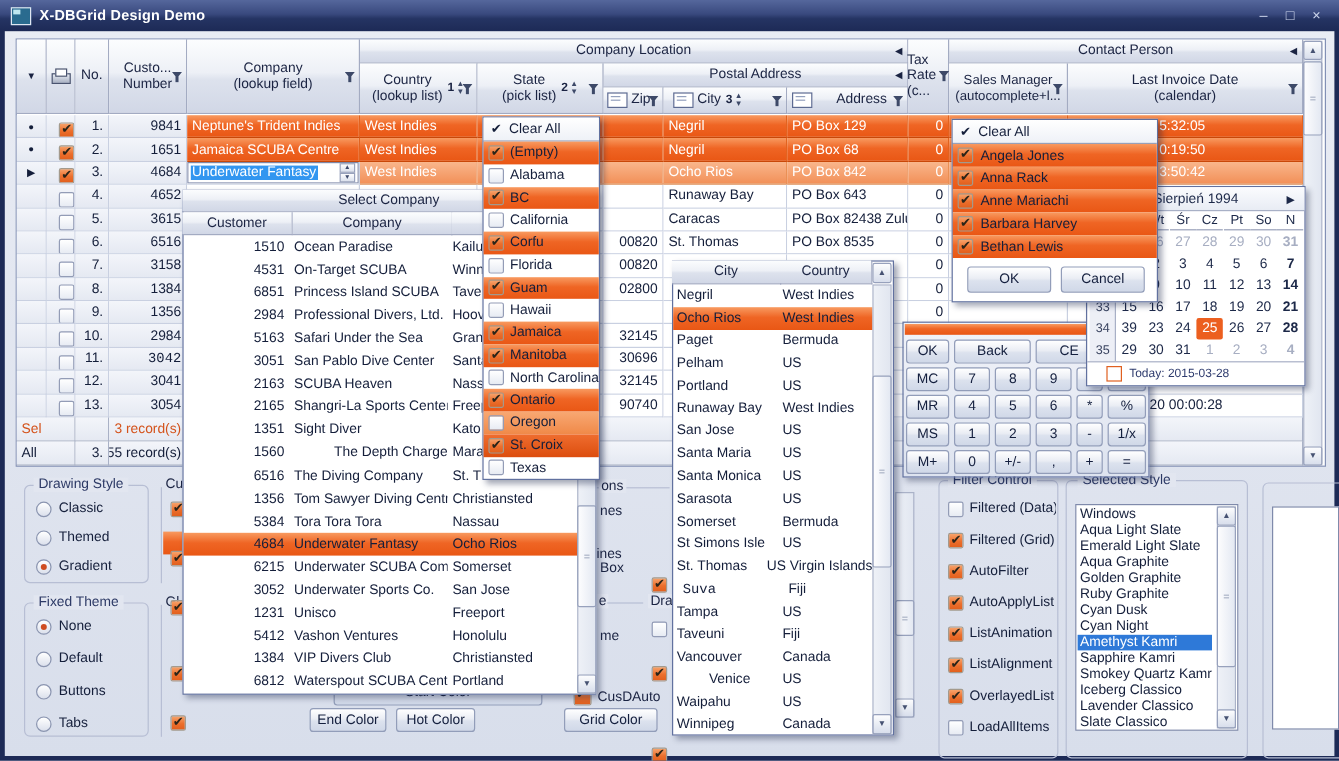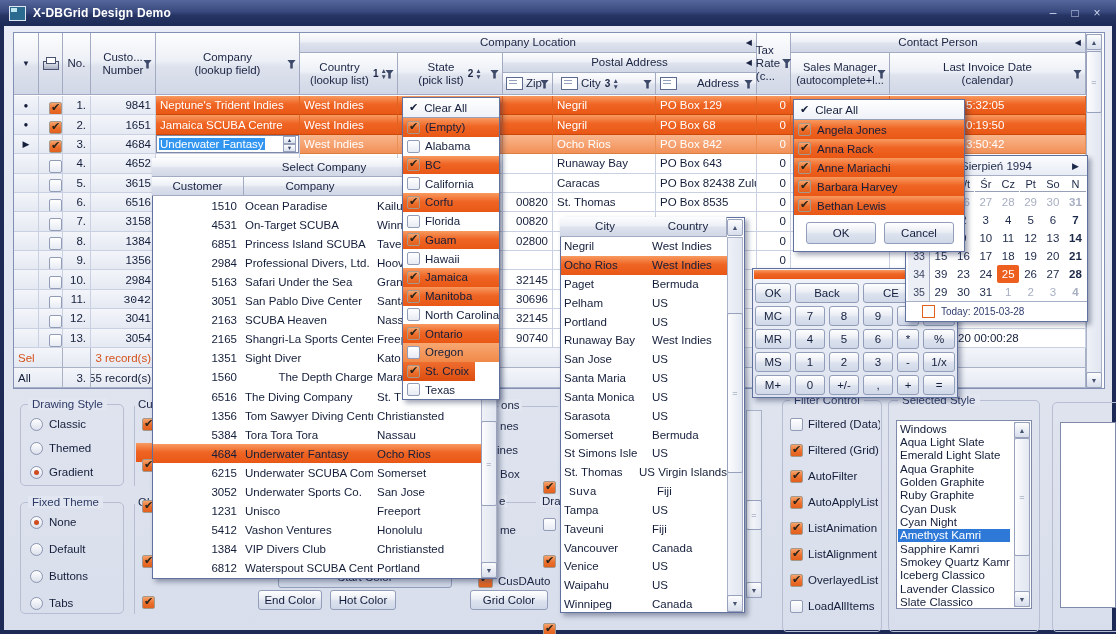--- a/index.html
+++ b/index.html
@@ -474,21 +474,21 @@
       <div class="a cb on" style="left: 543px; top: 464px;"></div>
       <div class="a cb on" style="left: 543px; top: 519px;"></div>
       <div class="a sbtrack" style="left: 746px; top: 410px; width: 16px; height: 188px;"></div>
       <div class="a sthumb" style="left: 746px; top: 500px; width: 16px; height: 30px;">=</div>
       <div class="a sbtn" style="left: 746px; top: 582px; width: 16px; height: 16px;">▼</div>
     </div>
 
   <div class="a" style="left:497px;top:406px;width:61px;height:1px;background:#b7bed4;"></div>
   <div class="frag" style="left:499px;top:399px;background:#e2e6f0;padding:0 2px;">ons</div>
   <div class="frag" style="left:500px;top:420px;">nes</div>
-  <div class="frag" style="left:497px;top:444px;">ines</div>
+  <div class="frag" style="left:497px;top:456px;">ines</div>
   <div class="frag" style="left:500px;top:468px;">Box</div>
   <div class="frag" style="left:497px;top:495px;background:#e2e6f0;padding:0 2px;">e</div>
   <div class="a" style="left:506px;top:502px;width:30px;height:1px;background:#b7bed4;"></div>
   <div class="frag" style="left:500px;top:524px;">me</div>
   <div class="frag" style="left:540px;top:495px;background:#e2e6f0;padding:0 2px;">Dra</div>
 
   <div class="a btn" style="left:278px;top:566px;width:174px;height:22px;z-index:4;">
       <span>Start Color</span>
     </div>
   <div class="a btn" style="left:258px;top:590px;width:64px;height:20px;z-index:4;">
@@ -734,21 +734,21 @@
           <span style="margin-left: 5px;">North Carolina</span>
         </div>
         <div class="a lrow osel" style="left: 0px; top: 226.25px; width: 96px; height: 18.75px;">
           <div class="a cb on" style="position: relative; margin-left: 4px;"></div>
           <span style="margin-left: 5px;">Ontario</span>
         </div>
         <div class="a lrow ohot" style="left: 0px; top: 245px; width: 96px; height: 18.75px;">
           <div class="a cb" style="position: relative; margin-left: 4px;"></div>
           <span style="margin-left: 5px;">Oregon</span>
         </div>
-        <div class="a lrow ofoc" style="left: 0px; top: 263.75px; width: 72px; height: 18.75px;">
+        <div class="a lrow ofoc" style="left: 0px; top: 263.75px; width: 96px; height: 18.75px;">
           <div class="a cb on" style="position: relative; margin-left: 4px;"></div>
           <span style="margin-left: 5px;">St. Croix</span>
         </div>
         <div class="a lrow " style="left: 0px; top: 282.5px; width: 96px; height: 18.75px;">
           <div class="a cb" style="position: relative; margin-left: 4px;"></div>
           <span style="margin-left: 5px;">Texas</span>
         </div>
       </div>
       <div class="a pop" style="left: 560px; top: 217px; width: 185px; height: 396px; z-index: 30;">
         <div class="a hdrcell" style="left: -1px; top: -1px; width: 91px; height: 20px;">City</div>
@@ -816,21 +816,21 @@
         </div>
         <div class="a lrow" style="left: 0px; top: 301.3px; width: 166px; height: 18.8px;">
           <span style="margin-left: 3px; width: 88px;">Taveuni</span>
           <span>Fiji</span>
         </div>
         <div class="a lrow" style="left: 0px; top: 320.12px; width: 166px; height: 18.8px;">
           <span style="margin-left: 3px; width: 88px;">Vancouver</span>
           <span>Canada</span>
         </div>
         <div class="a lrow" style="left: 0px; top: 338.94px; width: 166px; height: 18.8px;">
-          <span style="margin-left: 3px; width: 88px;">Venice</span>
+          <span style="margin-left: 3px; width: 88px; text-align: center;">Venice</span>
           <span>US</span>
         </div>
         <div class="a lrow" style="left: 0px; top: 357.76px; width: 166px; height: 18.8px;">
           <span style="margin-left: 3px; width: 88px;">Waipahu</span>
           <span>US</span>
         </div>
         <div class="a lrow" style="left: 0px; top: 376.58px; width: 166px; height: 18.8px;">
           <span style="margin-left: 3px; width: 88px;">Winnipeg</span>
           <span>Canada</span>
         </div>

